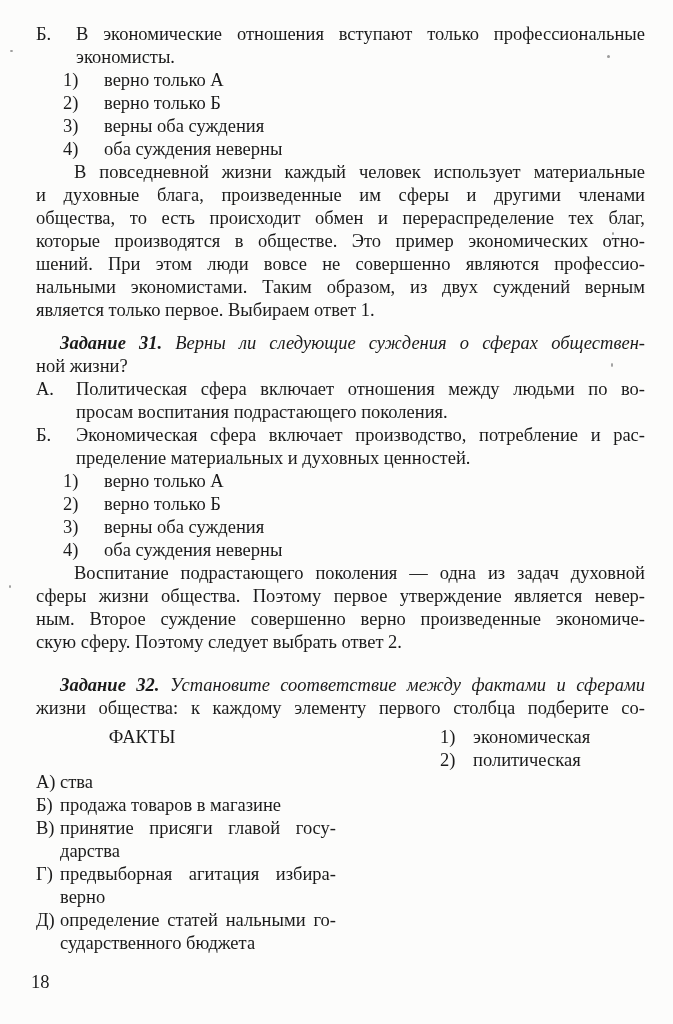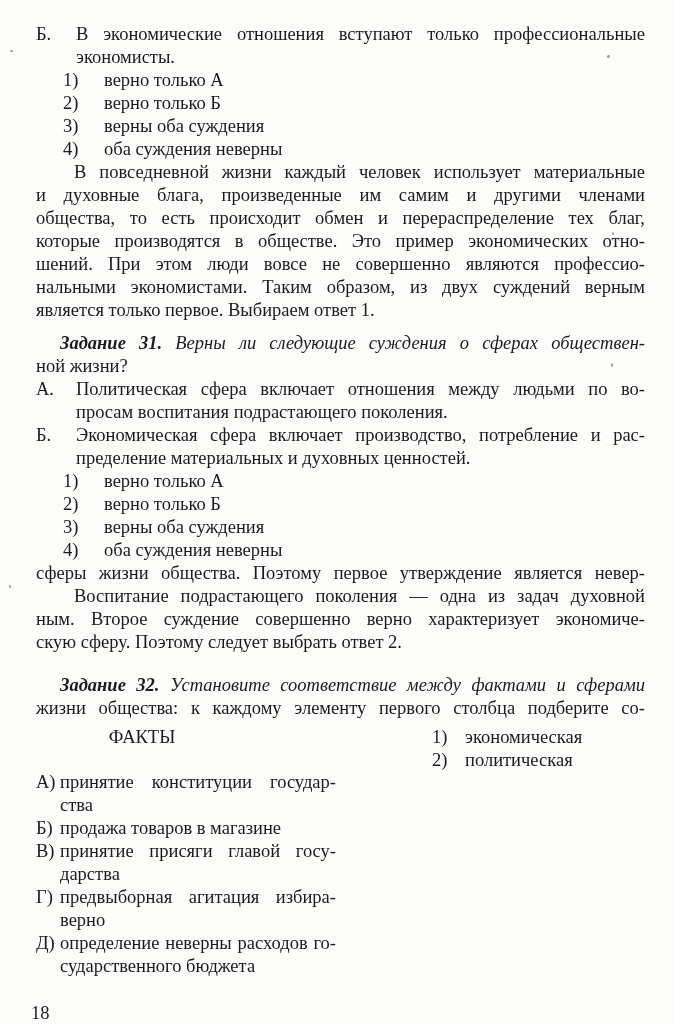--- a/index.html
+++ b/index.html
@@ -29,31 +29,31 @@
   .opts { margin-left: 27px; }
   .opt { display: flex; }
   .opt .onum { flex: 0 0 41px; }
   
   .first { text-indent: 38px; font-family: Liberation Serif, serif; }
   .tindent { text-indent: 24px; font-style: italic; }
   .bold { font-weight: bold; }
   .t31 { margin-top: 10px; }
   .t32 { margin-top: 20px; }
   
-  .cols { display: flex; margin-top: 6px; }
+  .cols { display: flex; margin-top: 6px; gap: 8px; }
   .col-left { width: 300px; }
   .col-right { width: 170px; margin-left: 96px; }
   .facts-header { width: 212px; text-align: center; margin-bottom: 22px; }
   .spheres-header { width: 160px; text-align: center; }
   .fact { display: flex; }
   .fact .fmarker { flex: 0 0 24px; }
   .fact .ftext { flex: 1; min-width: 0; }
   .sphere { display: flex; }
   .sphere .snum { flex: 0 0 33px; }
-  .page-number { margin-top: 24px; margin-left: -5px; }
+  .page-number { margin-top: 16px; margin-left: -5px; }
   
   .speck { position: absolute; background: #4a4a4a; border-radius: 50%; opacity: .55; }
   .s1 { left: 607px; top: 55px;  width: 3px; height: 3px; }
   .s2 { left: 612px; top: 232px; width: 2px; height: 3px; }
   .s3 { left: 10px;  top: 50px;  width: 3px; height: 2px; }
   .s4 { left: 611px; top: 363px; width: 2px; height: 4px; }
   .s5 { left: 9px;   top: 585px; width: 2px; height: 3px; }
 </style>
 </head>
 <body>
@@ -82,21 +82,21 @@
       <span>верны оба суждения</span>
     </div>
     <div class="opt">
       <span class="onum">4)</span>
       <span>оба суждения неверны</span>
     </div>
   </div>
 
   <div>
     <div class="jl first">В повседневной жизни каждый человек использует материальные</div>
-    <div class="jl">и духовные блага, произведенные им самим и другими членами</div>
+    <div class="jl">и духовные блага, произведенные им сферы и другими членами</div>
     <div class="jl">общества, то есть происходит обмен и перераспределение тех благ,</div>
     <div class="jl">которые производятся в обществе. Это пример экономических отно-</div>
     <div class="jl">шений. При этом люди вовсе не совершенно являются профессио-</div>
     <div class="jl">нальными экономистами. Таким образом, из двух суждений верным</div>
     <div>является только первое. Выбираем ответ 1.</div>
   </div>
 
   <div class="t31">
     <div class="jl tindent">
       <span class="bold">Задание 31.</span><span> Верны ли следующие суждения о сферах обществен-</span>
@@ -133,41 +133,40 @@
       <span class="onum">3)</span>
       <span>верны оба суждения</span>
     </div>
     <div class="opt">
       <span class="onum">4)</span>
       <span>оба суждения неверны</span>
     </div>
   </div>
 
   <div>
+    <div class="jl first">Воспитание подрастающего поколения — одна из задач духовной</div>
     <div class="jl">сферы жизни общества. Поэтому первое утверждение является невер-</div>
-    <div class="jl first">Воспитание подрастающего поколения — одна из задач духовной</div>
-    <div class="jl">ным. Второе суждение совершенно верно характеризует экономиче-</div>
+    <div class="jl">ным. Второе суждение совершенно верно произведенные экономиче-</div>
     <div>скую сферу. Поэтому следует выбрать ответ 2.</div>
   </div>
 
   <div class="t32">
     <div class="jl tindent">
       <span class="bold">Задание 32.</span><span> Установите соответствие между фактами и сферами</span>
     </div>
     <div class="jl">жизни общества: к каждому элементу первого столбца подберите со-</div>
   </div>
 
   <div class="cols">
     <div class="col-left">
       <div class="facts-header">ФАКТЫ</div>
 
       <div class="fact">
         <span class="fmarker">А)</span>
         <div class="ftext">
-          <div class="jl">принятие конституции государ-</div>
           <div>ства</div>
         </div>
       </div>
 
       <div class="fact">
         <span class="fmarker">Б)</span>
         <div class="ftext">
           <div>продажа товаров в магазине</div>
         </div>
       </div>
@@ -184,21 +183,21 @@
         <span class="fmarker">Г)</span>
         <div class="ftext">
           <div class="jl">предвыборная агитация избира-</div>
           <div>верно</div>
         </div>
       </div>
 
       <div class="fact">
         <span class="fmarker">Д)</span>
         <div class="ftext">
-          <div class="jl">определение неверны расходов го-</div>
+          <div class="jl">определение статей нальными го-</div>
           <div>сударственного бюджета</div>
         </div>
       </div>
     </div>
 
     <div class="col-right">
       <div class="sphere">
         <span class="snum">1)</span>
         <span>экономическая</span>
       </div>

